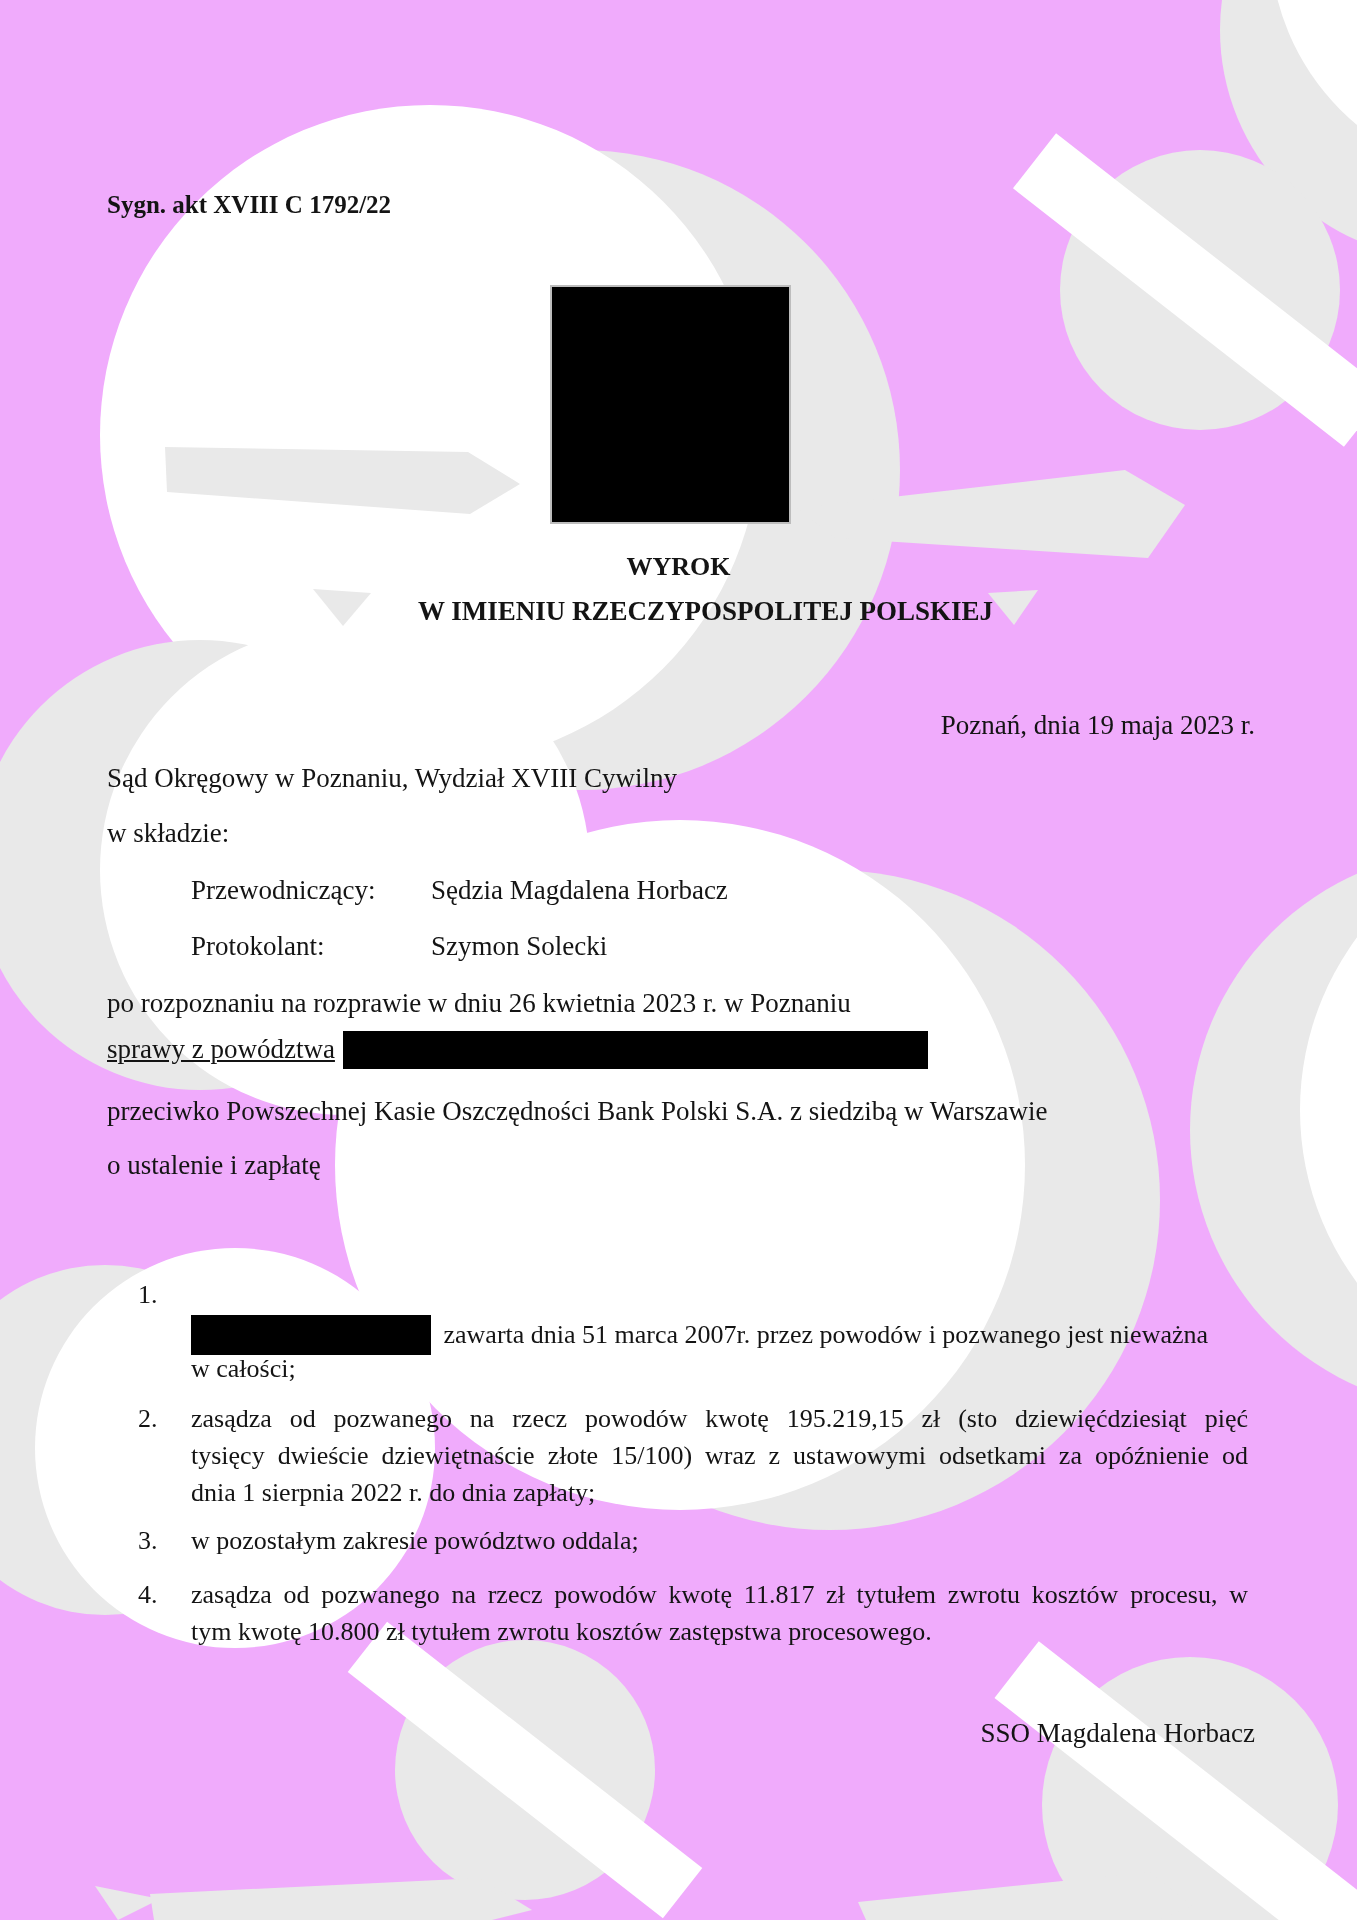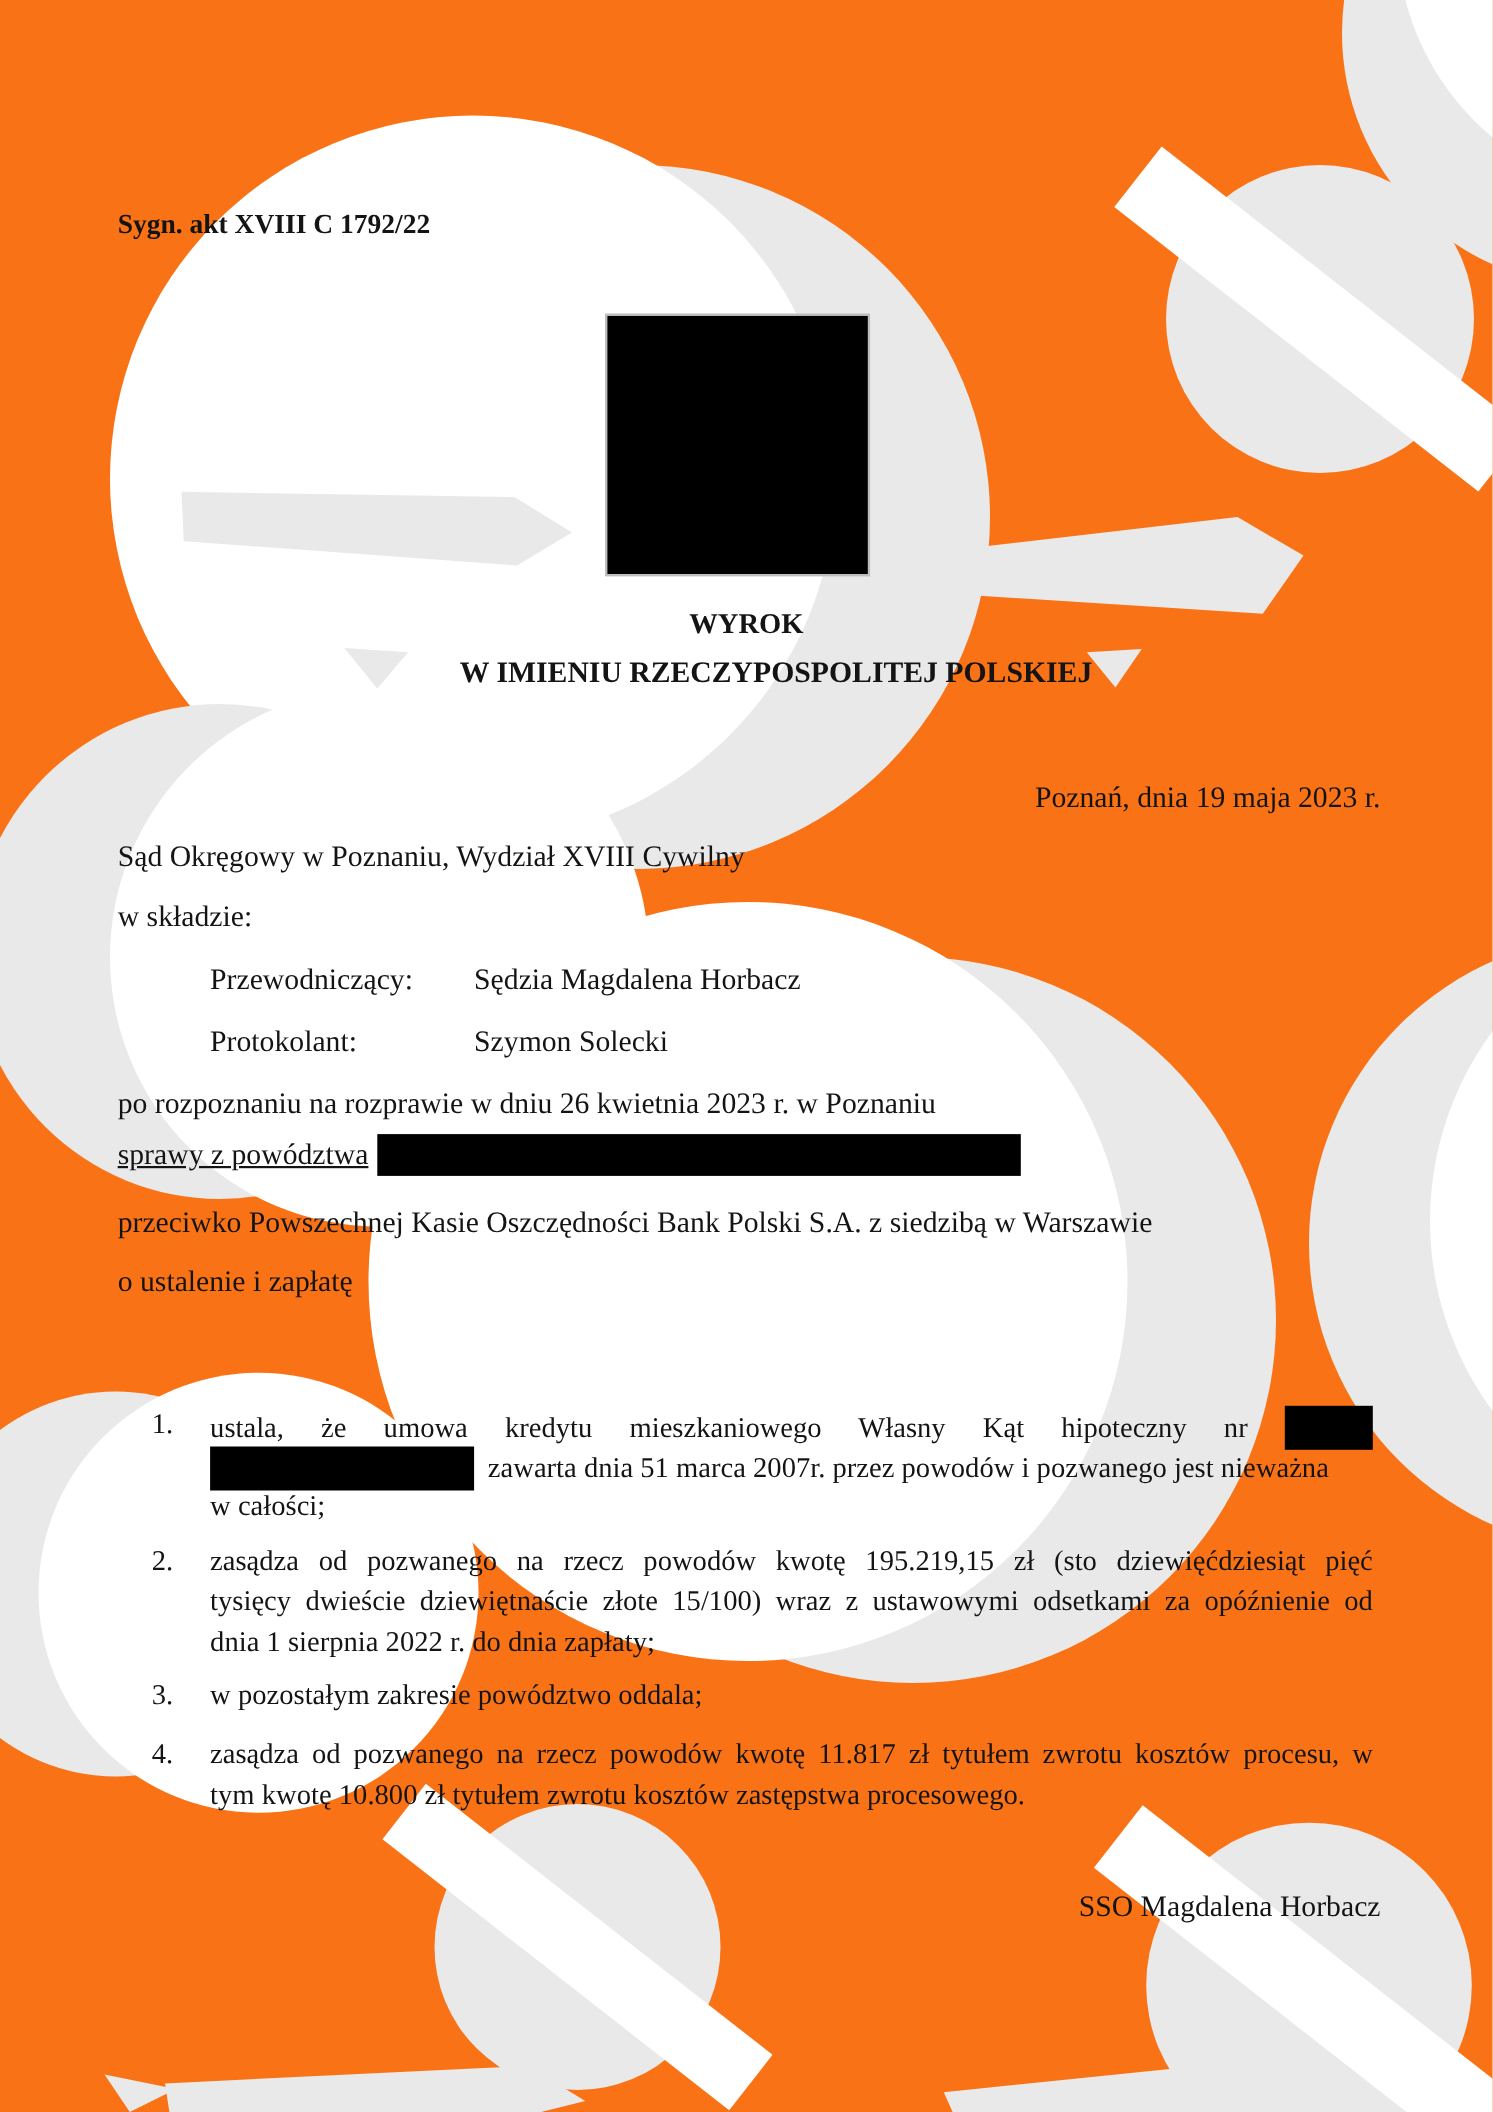--- a/index.html
+++ b/index.html
@@ -1,19 +1,19 @@
 <!DOCTYPE html>
 <html lang="pl"><head>
 <meta charset="utf-8">
 <style>
   html,body{margin:0;padding:0;background:#ffffff;}
   .page{
     position:relative;
     width:1357px;height:1920px;
-    background:#f97316;
+    background:#f0abfc;
     overflow:hidden;
     font-family:"Liberation Serif","DejaVu Serif",serif;
     color:#141414;
   }
   .wm{position:absolute;left:0;top:0;width:1357px;height:1920px;z-index:0;}
   .txt{position:absolute;z-index:2;font-size:27px;line-height:1.18;white-space:nowrap;}
   .b{font-weight:bold;}
   .center{left:0;width:1357px;text-align:center;}
   .right{left:107px;width:1148px;text-align:right;}
   .photo-redact{
@@ -101,24 +101,20 @@
   <div class="txt" style="left:107px;top:1033px;text-decoration:underline;">
     <span>sprawy z powództwa</span><span class="bar claimant-bar"></span>
   </div>
 
   <div class="txt" style="left:107px;top:1096px;">przeciwko Powszechnej Kasie Oszczędności Bank Polski S.A. z siedzibą w Warszawie</div>
 
   <div class="txt" style="left:107px;top:1150px;">o ustalenie i zapłatę</div>
 
   <div class="inum" style="top:1280px;">1.</div>
   <div class="item" style="top:1280px;height:110px;">
-    <div class="iline jl" style="top:0;">
-      <span>ustala, że umowa kredytu mieszkaniowego Własny Kąt hipoteczny nr</span>
-      <span class="bar box1"></span>
-    </div>
     <div class="iline" style="top:37px;">
       <span class="bar box2"></span>
       <span>zawarta dnia 51 marca 2007r. przez powodów i pozwanego jest nieważna</span>
     </div>
     <div class="iline" style="top:74px;">
       <span>w całości;</span>
     </div>
   </div>
 
   <div class="inum" style="top:1404px;">2.</div>

